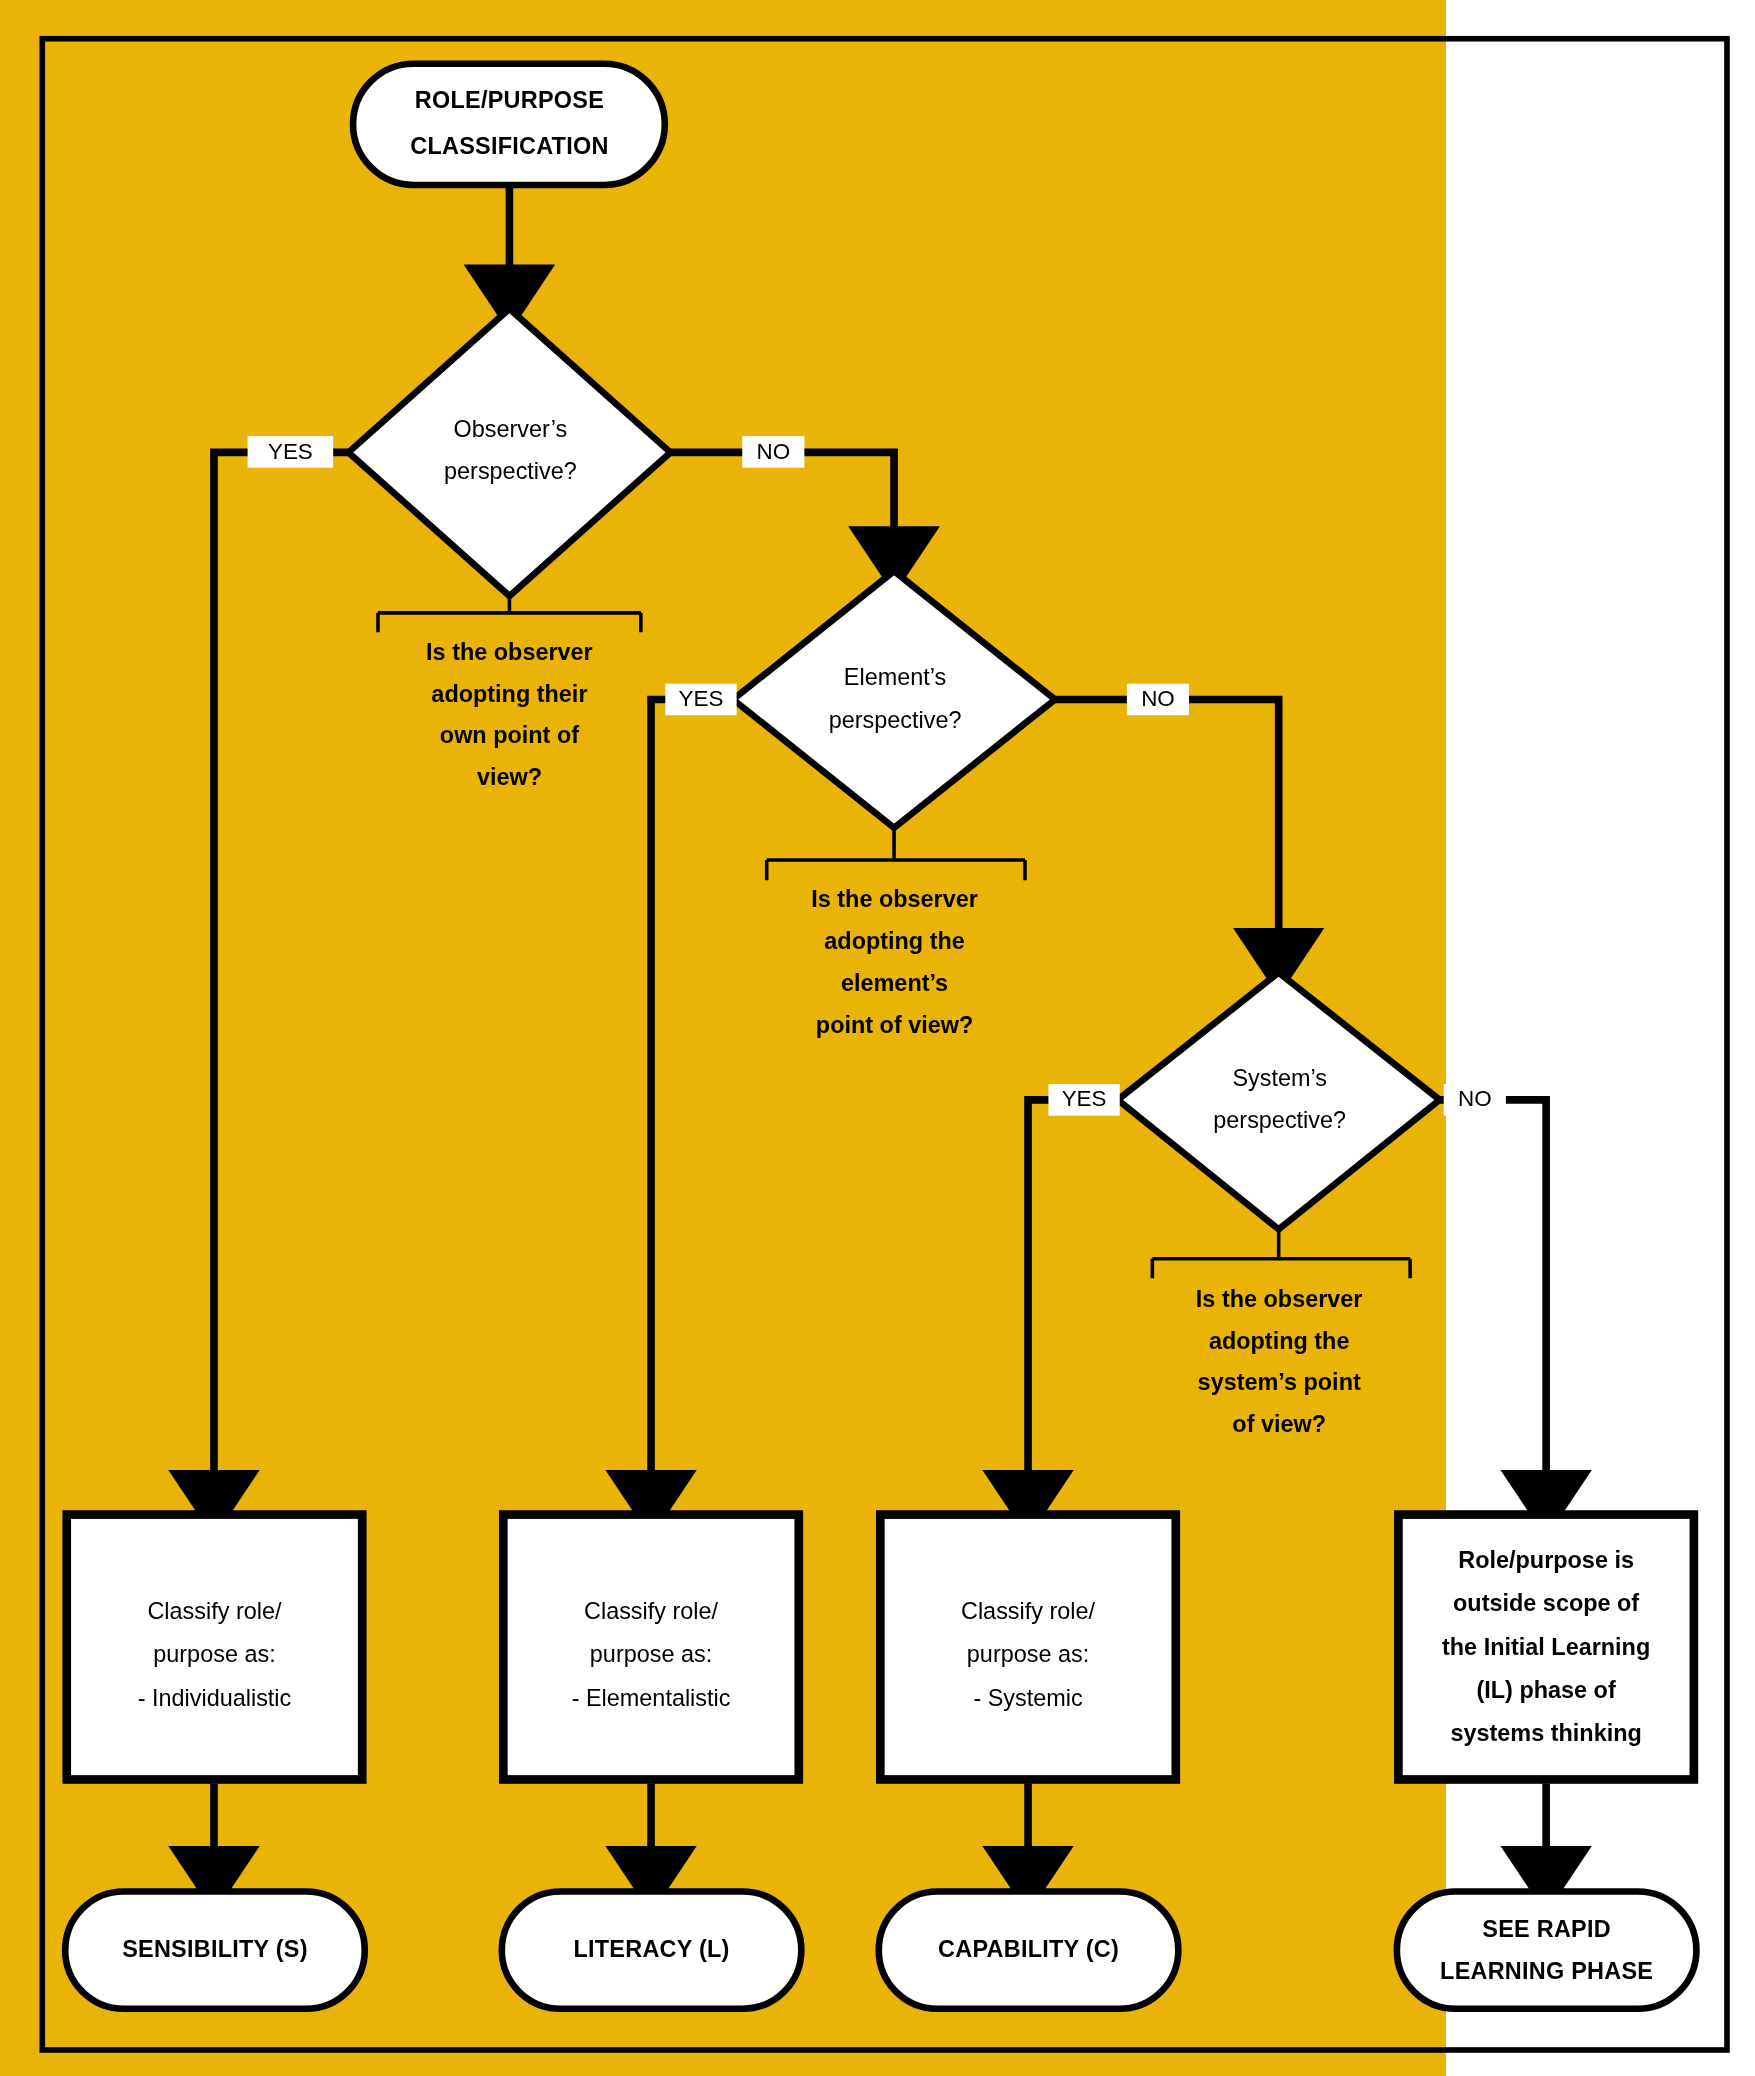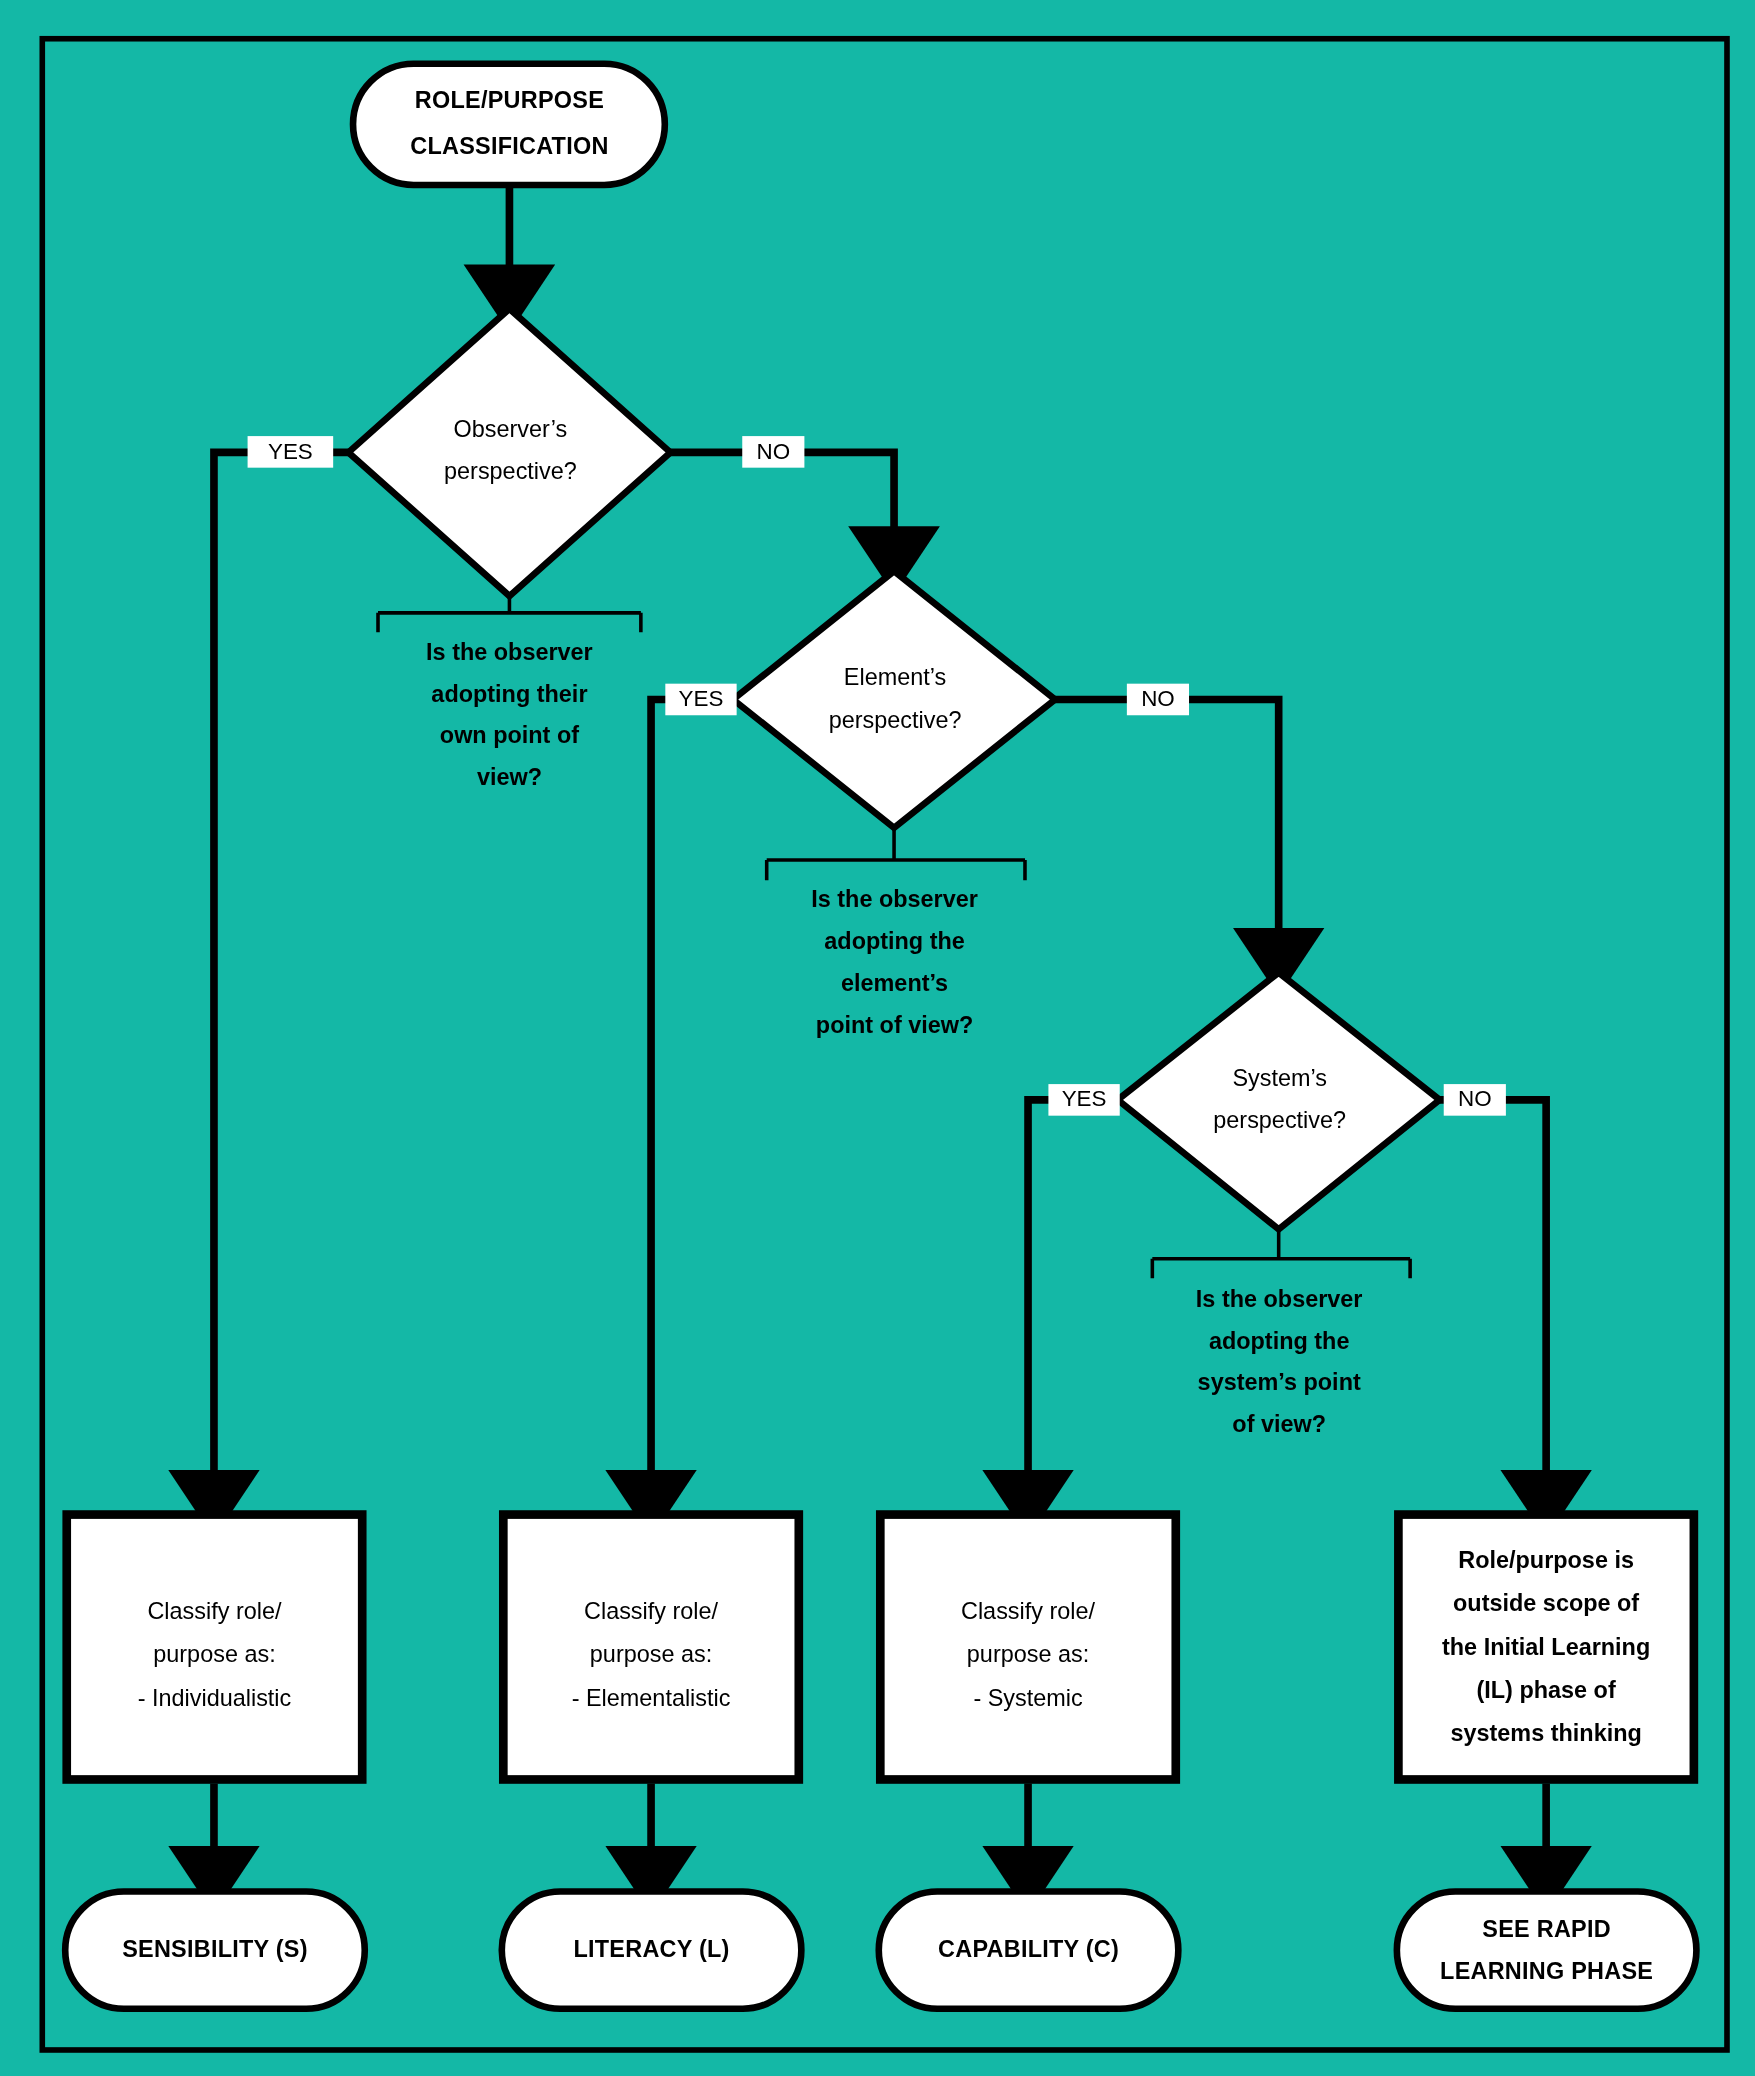--- a/index.html
+++ b/index.html
@@ -1,17 +1,17 @@
 <!DOCTYPE html>
 <html style="font-size:8.2px"><head>
 <meta charset="utf-8">
 <style>
   html,body{margin:0;padding:0;background:#ffffff;}
   body{font-family:"Liberation Sans", sans-serif;}
-  #canvas{position:relative;width:1755px;height:2077px;background:#14b8a6;text-decoration:underline;}
+  #canvas{position:relative;width:1446px;height:2077px;background:#eab308;text-decoration:underline;}
   svg{display:block;}
   .shape-stroke{fill:#ffffff;stroke:#000000;}
   .lbl{font-family:"Liberation Sans", sans-serif;fill:#000;text-anchor:middle;dominant-baseline:middle;}
   .term-txt{font-size:46px;font-weight:700;letter-spacing:0.5px;}
   .dia-txt{font-size:46px;font-weight:400;}
   .note-txt{font-size:46px;font-weight:700;}
   .yn-txt{font-size:44px;font-weight:400;}
   .box-txt{font-size:46px;font-weight:400;}
   .box-txt-b{font-size:46px;font-weight:700;}
 </style>

